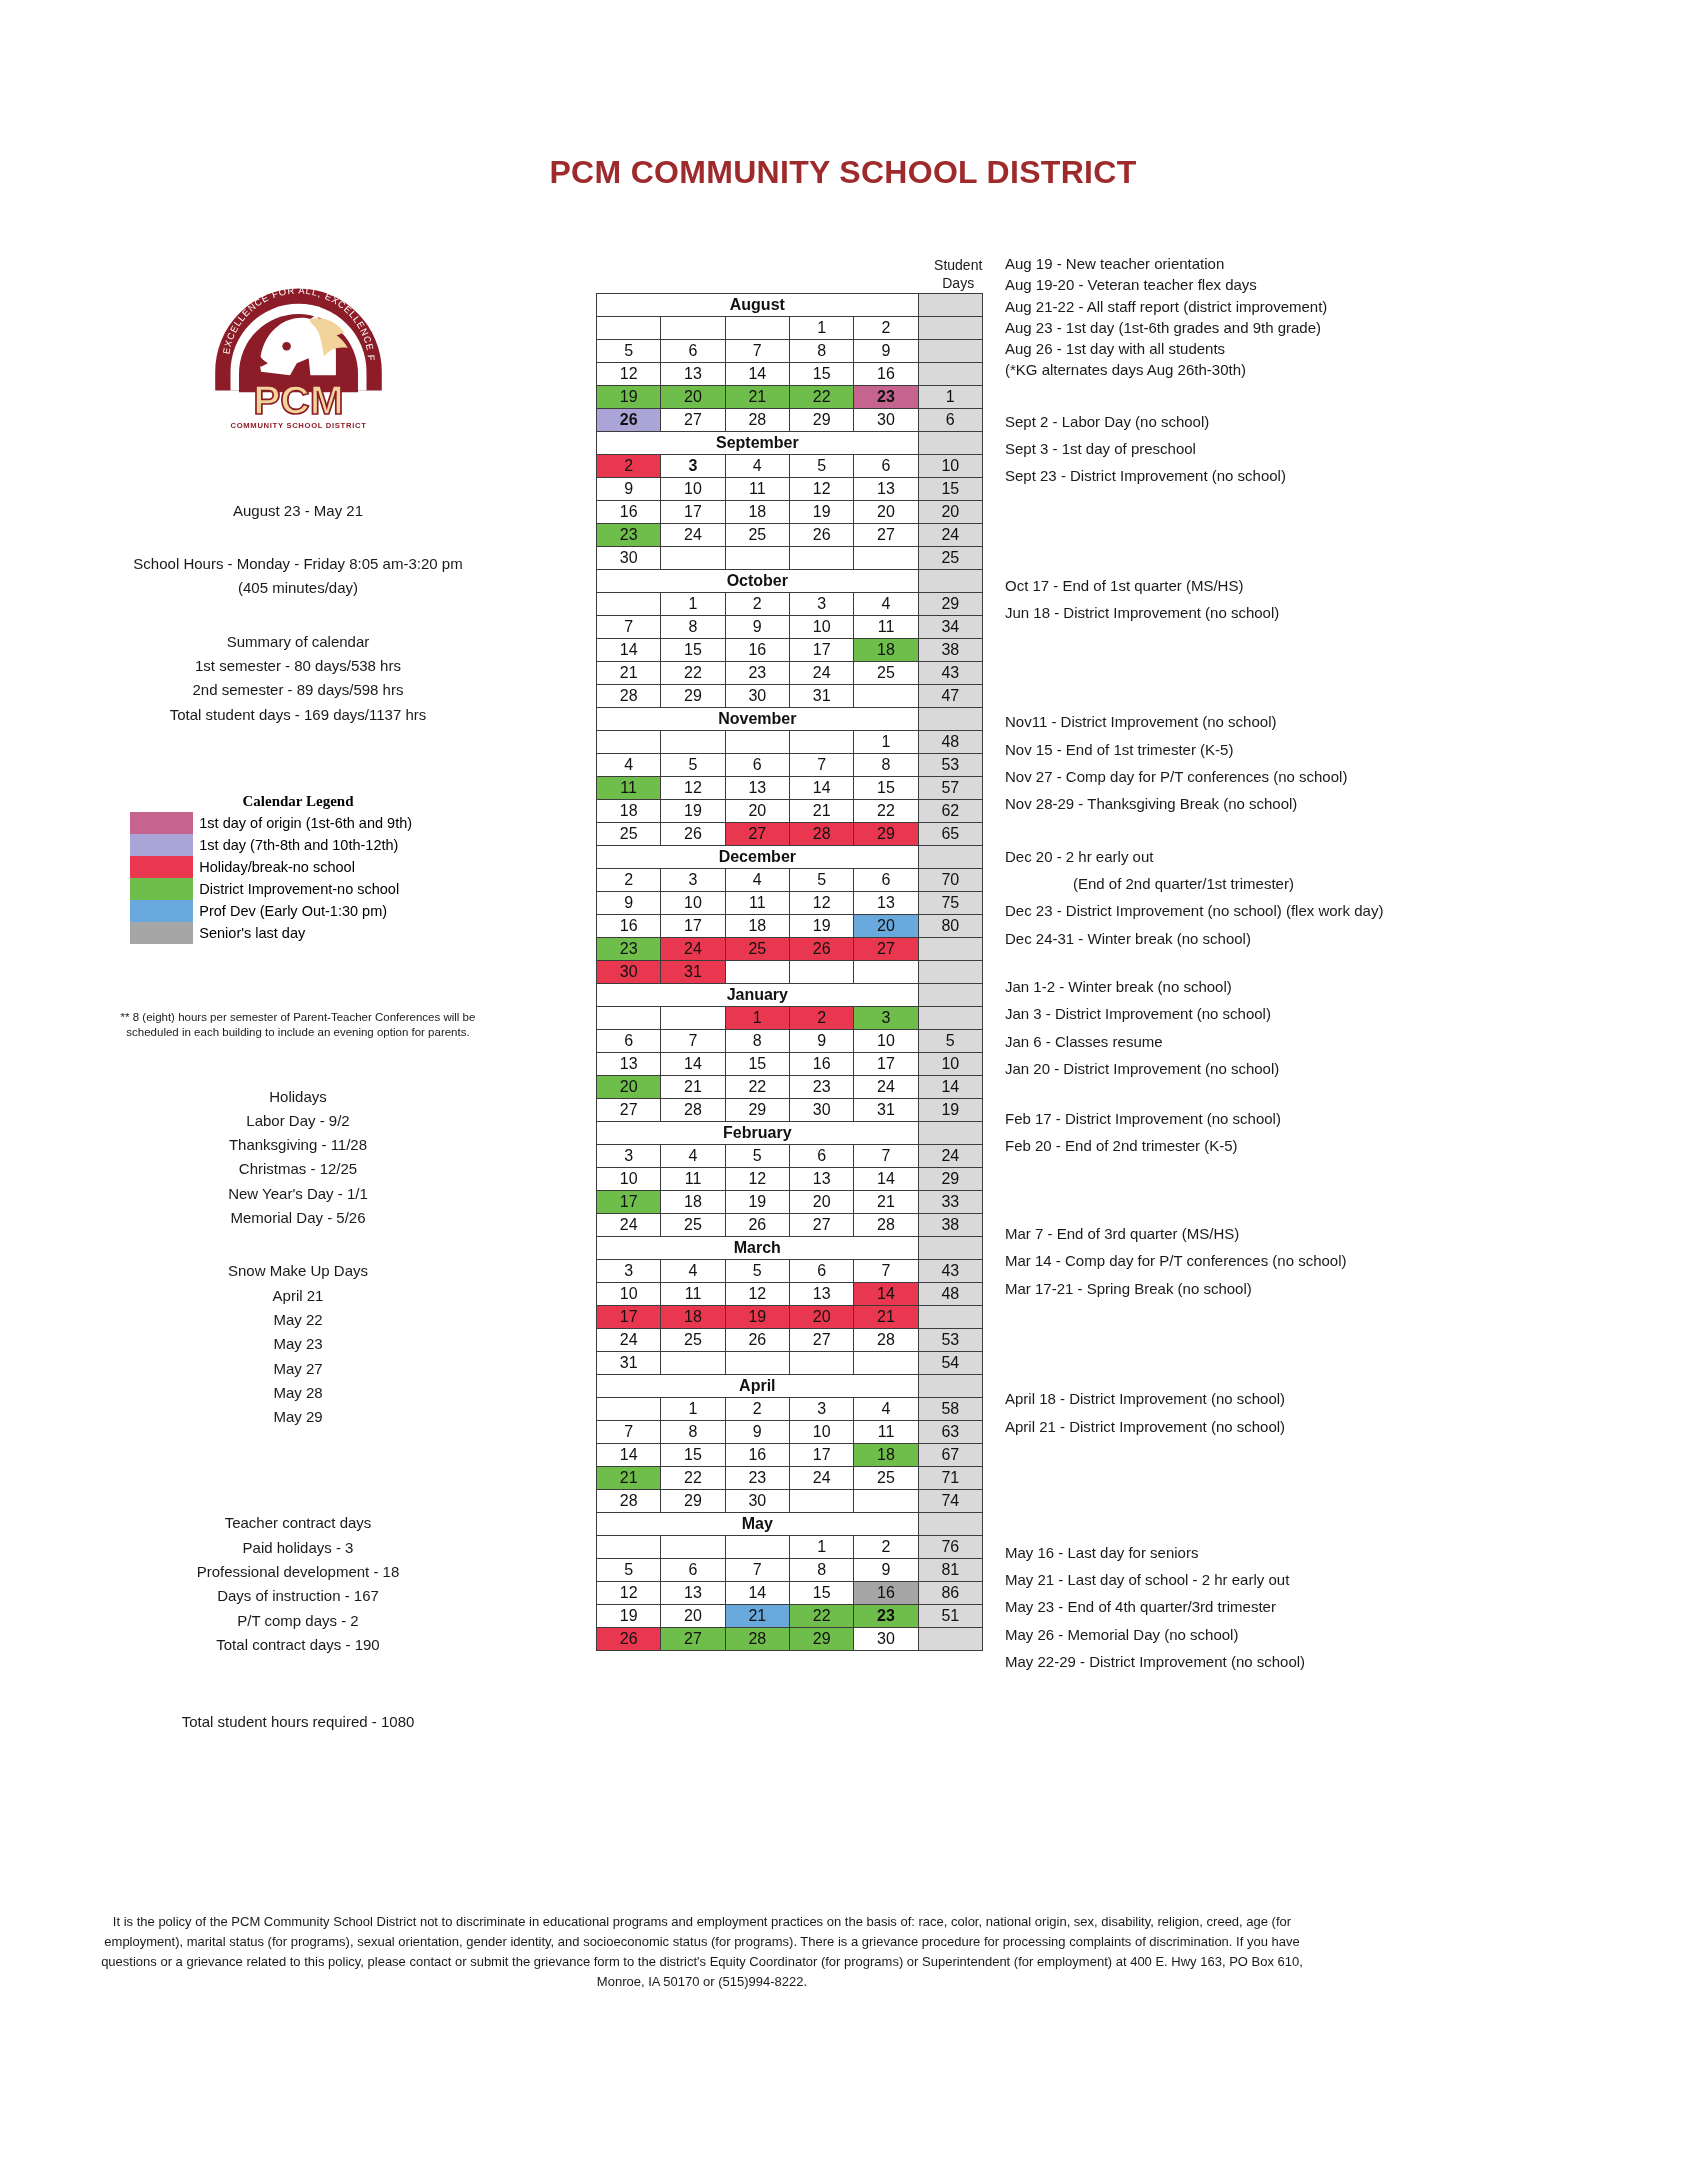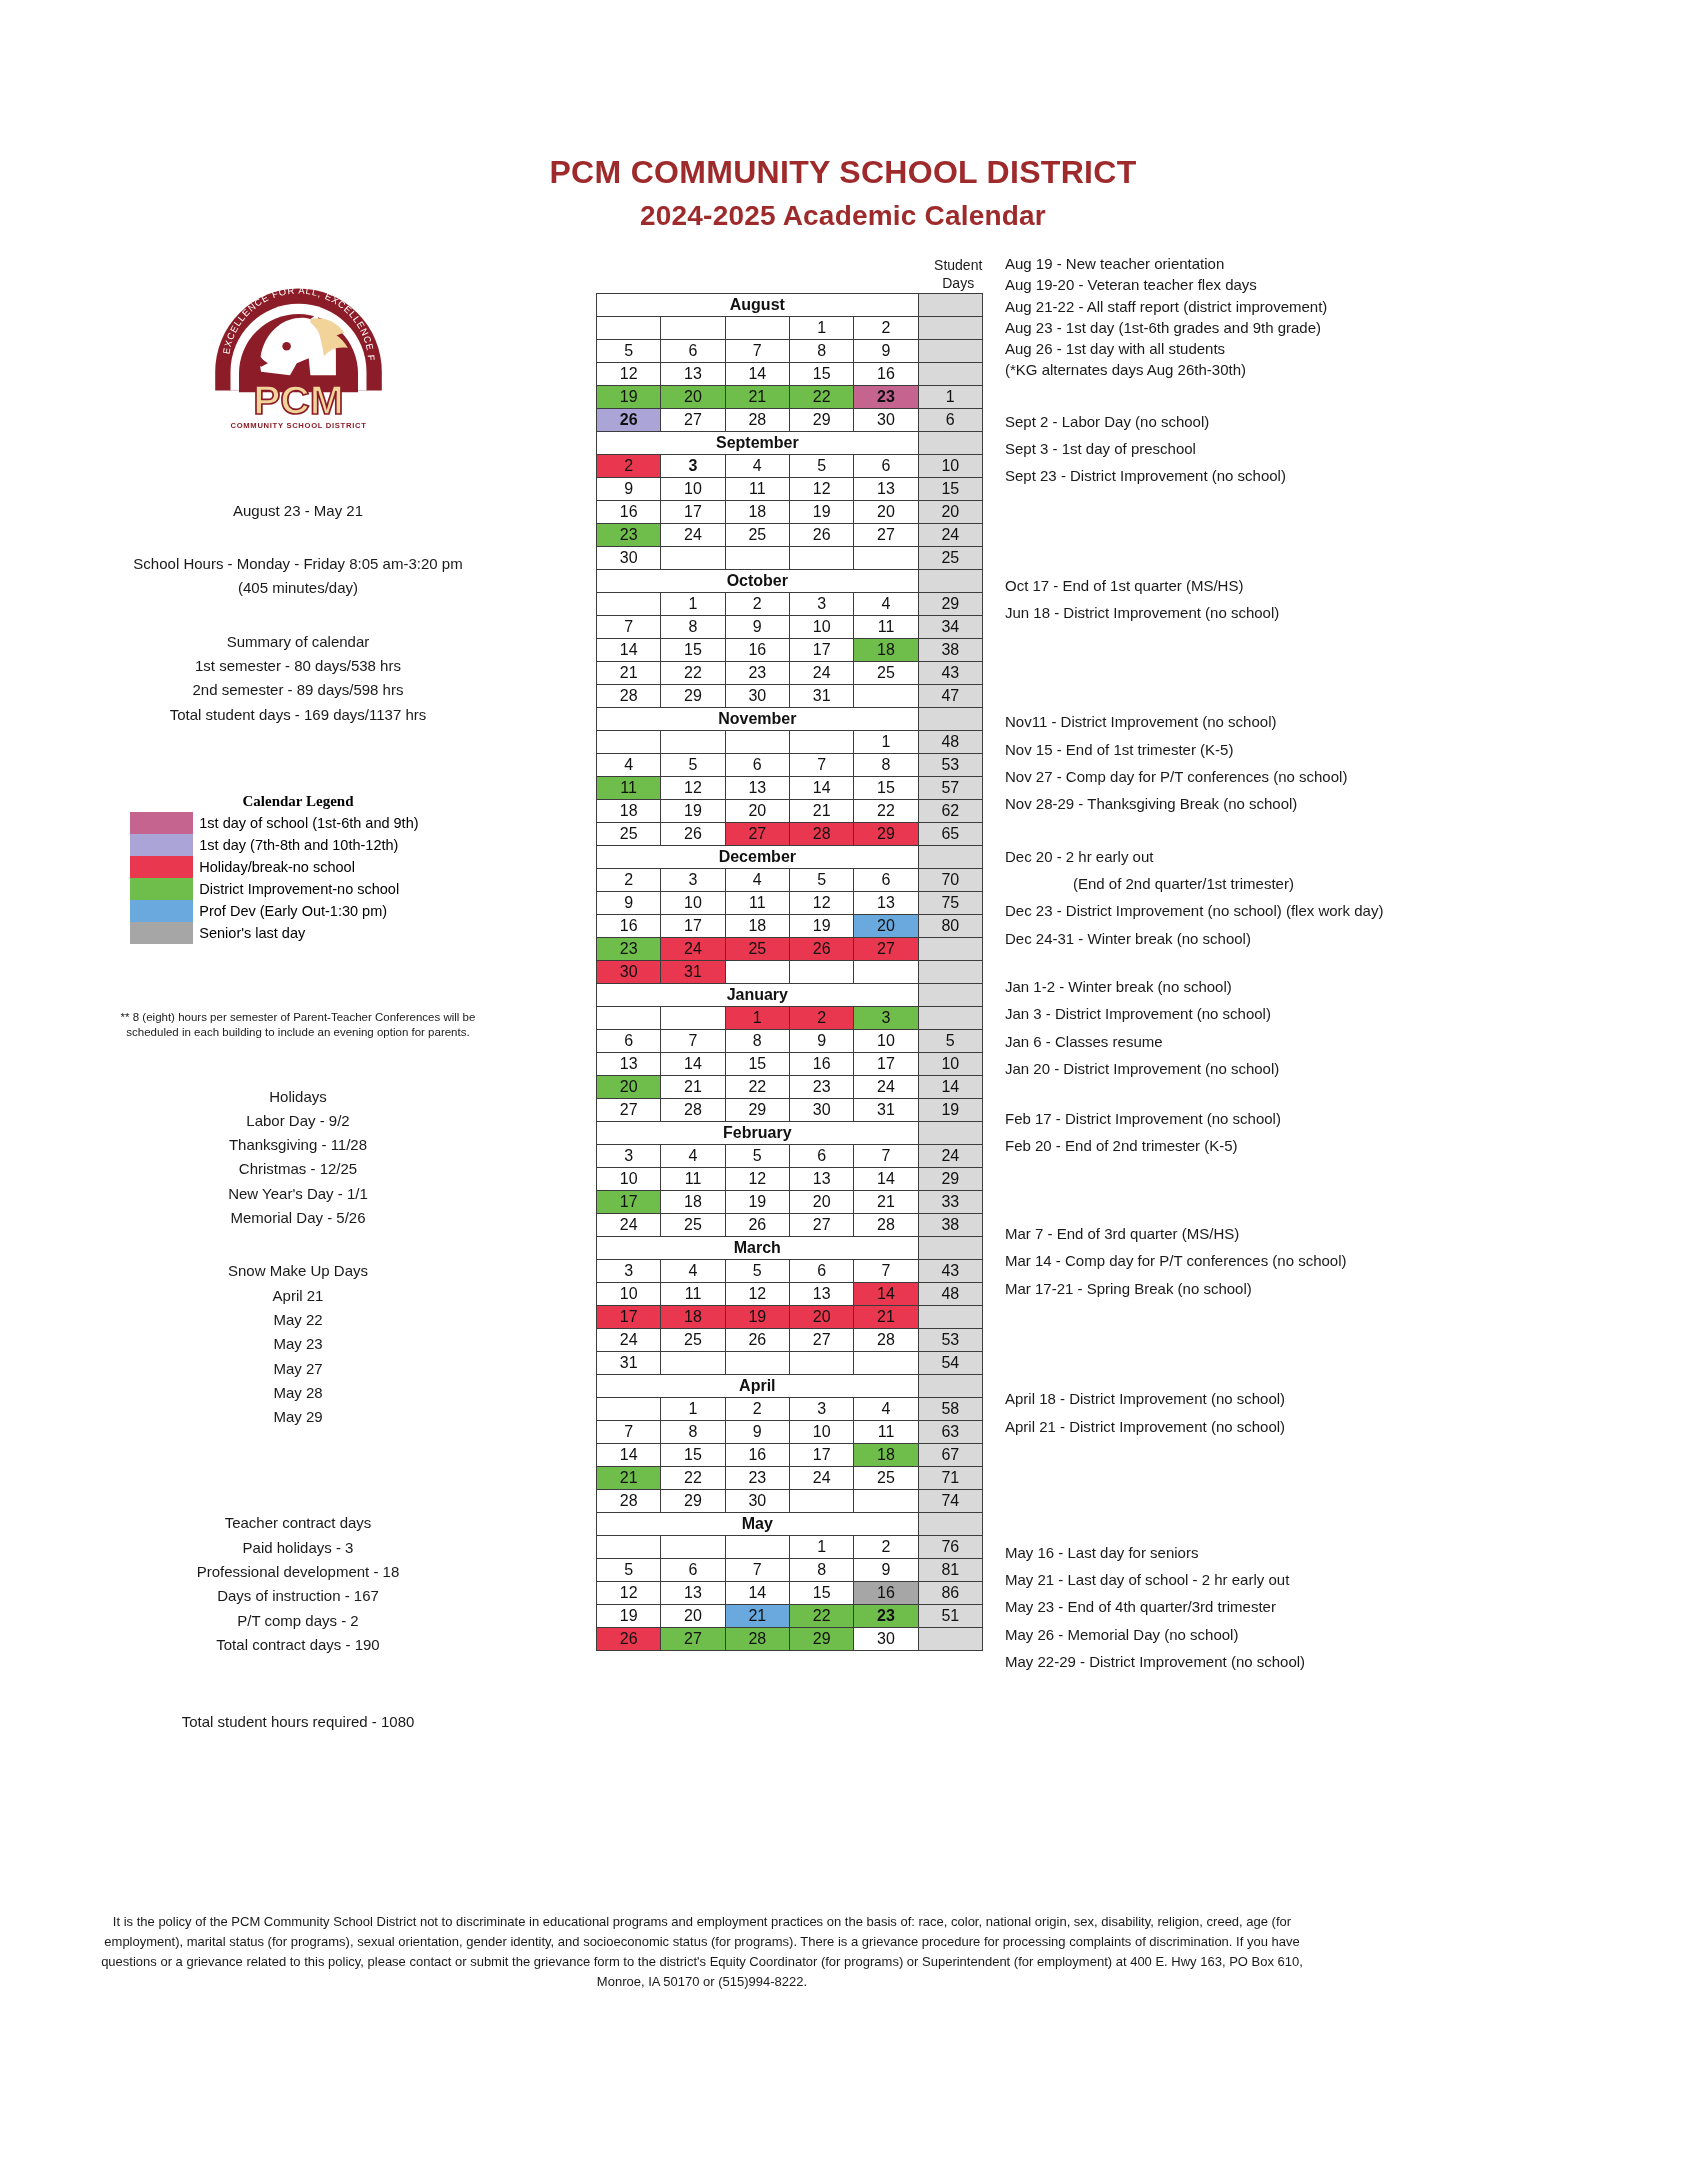--- a/index.html
+++ b/index.html
@@ -75,21 +75,20 @@
   .footer{position:absolute;left:0;top:1912px;width:1404px;text-align:center;}
   .footer p{margin:0 auto;width:1218px;font-size:13px;line-height:1.55;color:#1a1a1a;text-align:center;}
 </style>
 </head>
 <body>
 
 <div class="page">
 
   <div class="header">
     <div class="title1">PCM COMMUNITY SCHOOL DISTRICT</div>
-    <div class="title2">2024-2025 Academic Calendar</div>
   </div>
 
   <div class="body-cols">
 
     <div class="col-left">
 
       <div class="logo-wrap">
         <div class="logo">
           <svg viewBox="0 0 212 200" width="181" height="170" aria-hidden="true">
             <defs>
@@ -129,21 +128,21 @@
       <div class="ltext">2nd semester - 89 days/598 hrs</div>
       <div class="ltext">Total student days - 169 days/1137 hrs</div>
 
       <div class="gap-xl"></div>
 
       <div class="legend">
         <div class="legend-title">Calendar Legend</div>
 
         <div class="legend-row">
           <div class="legend-sw k-pink"></div>
-          <div class="legend-lb">1st day of school (1st-6th and 9th)</div>
+          <div class="legend-lb">1st day of origin (1st-6th and 9th)</div>
         </div>
         <div class="legend-row">
           <div class="legend-sw k-purple"></div>
           <div class="legend-lb">1st day (7th-8th and 10th-12th)</div>
         </div>
         <div class="legend-row">
           <div class="legend-sw k-red"></div>
           <div class="legend-lb">Holiday/break-no school</div>
         </div>
         <div class="legend-row">

